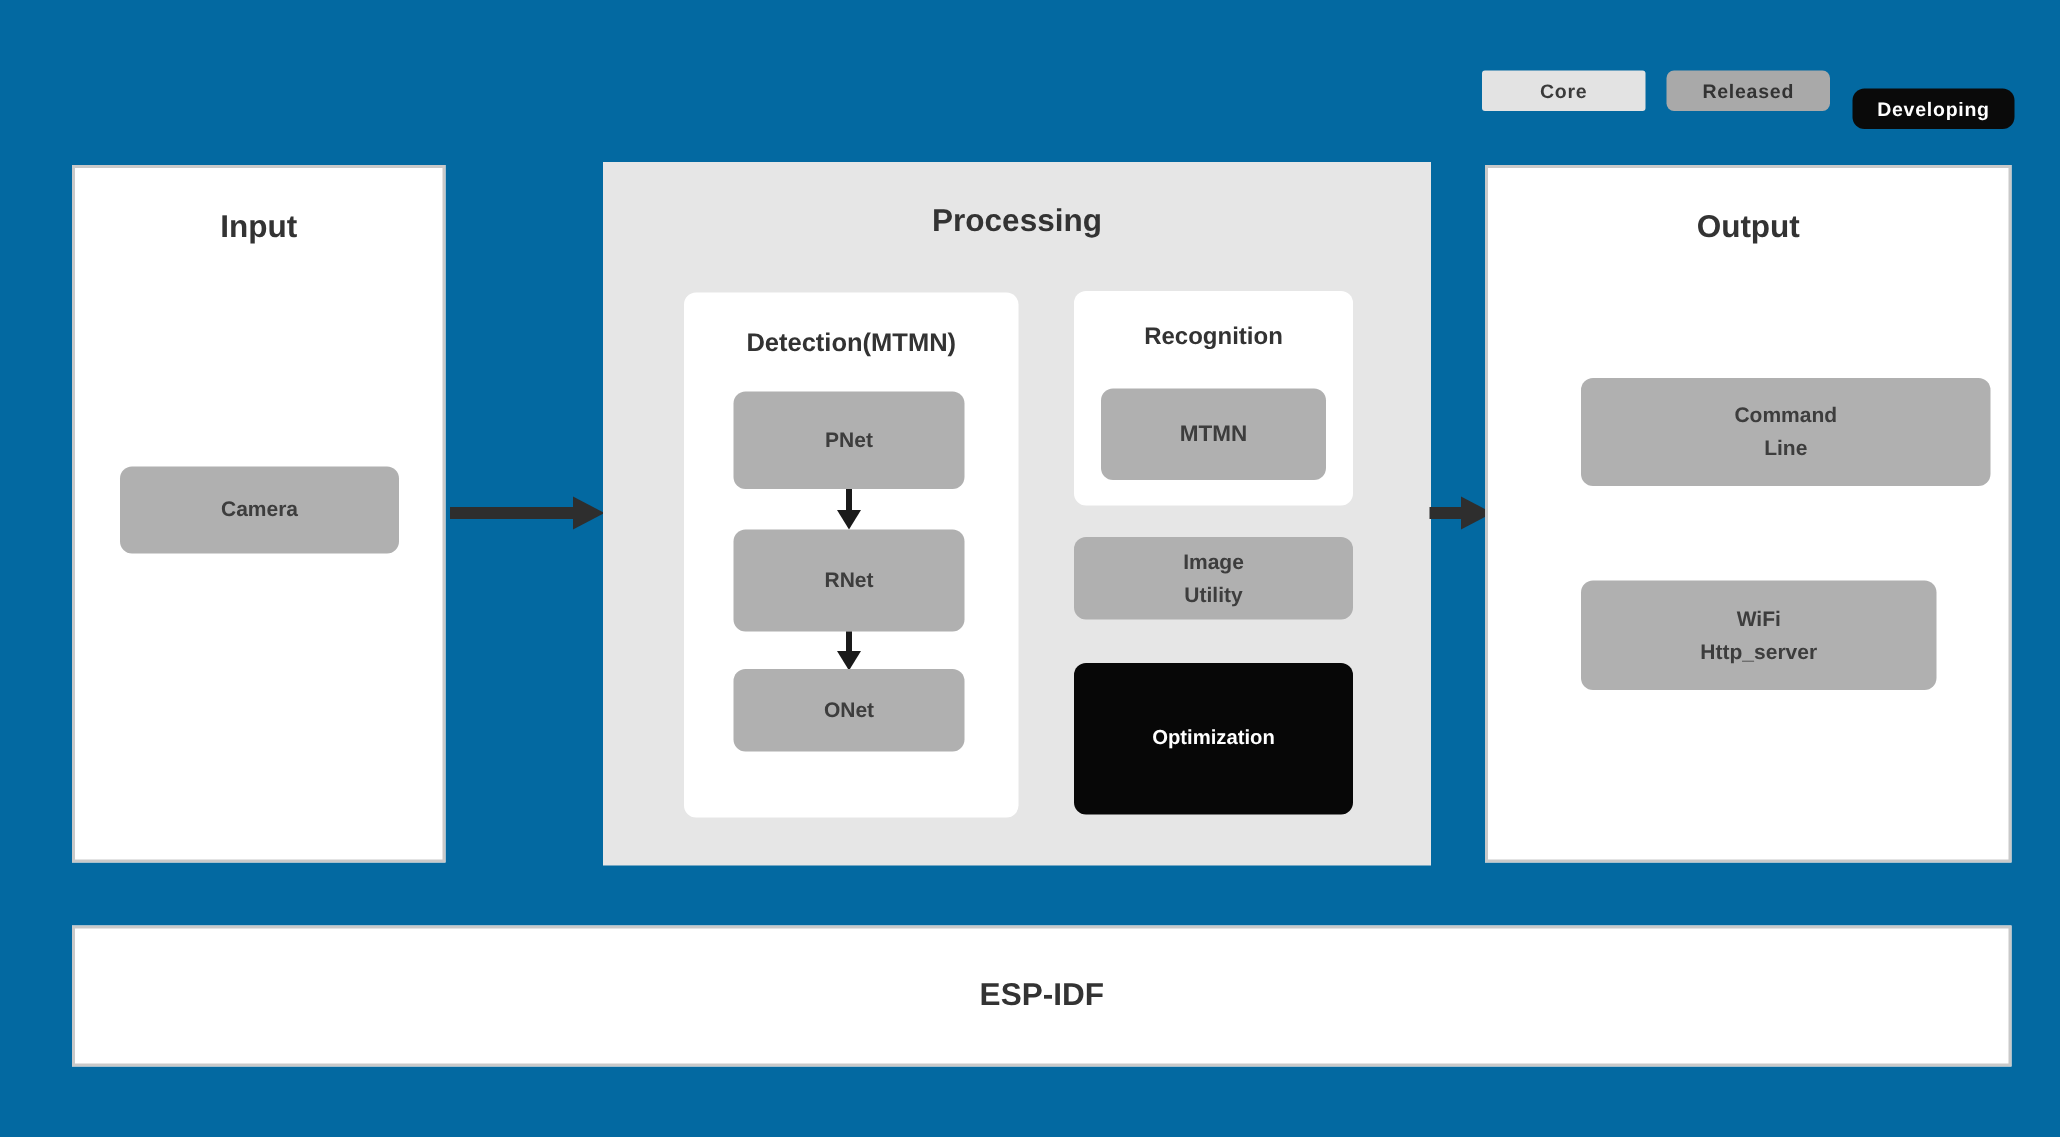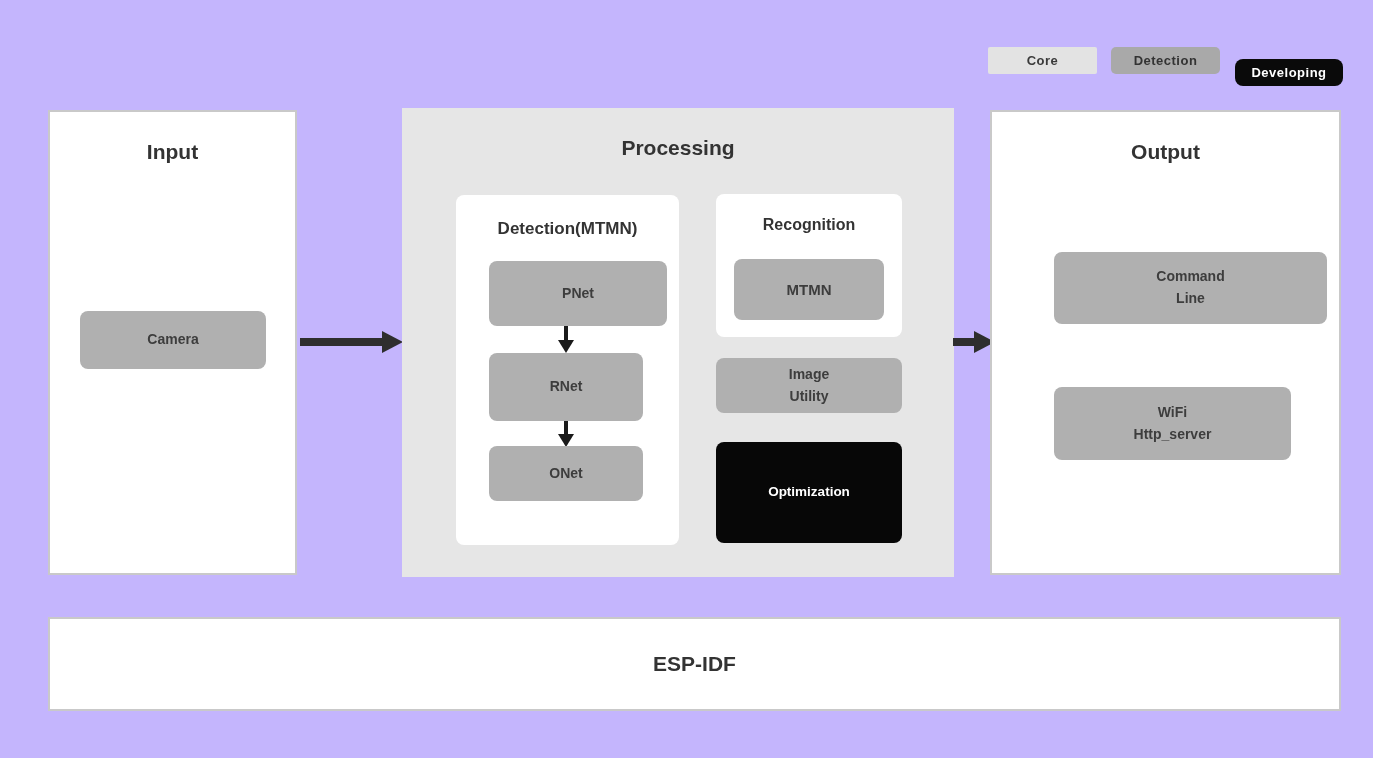--- a/index.html
+++ b/index.html
@@ -1,20 +1,20 @@
 <!DOCTYPE html>
 <html><head>
 <meta charset="utf-8">
 <style>
   html, body { margin: 0; padding: 0; background: #ffffff; }
   .canvas {
     position: relative;
     width: 1373px;
     height: 758px;
-    background: #c4b5fd;
+    background: #0369a1;
     font-family: "Liberation Sans", sans-serif;
     color: #3a3a3a;
     overflow: hidden;
   }
   .abs { position: absolute; box-sizing: border-box; }
 
   
   .chip {
     display: flex; align-items: center; justify-content: center;
     font-size: 13px; font-weight: bold; letter-spacing: 0.5px;
@@ -50,21 +50,21 @@
     position: absolute; left: 0; right: 0; text-align: center;
     font-weight: bold; color: #333333;
   }
 
   
   .blk-camera { left: 30px; top: 199px; width: 186px; height: 58px; }
 
   
   .sub-detection { left: 54px; top: 87px; width: 223px; height: 350px; }
   .sub-detection .subpanel-title { top: 24px; font-size: 17px; }
-  .blk-pnet { left: 33px; top: 66px;  width: 178px; height: 65px; }
+  .blk-pnet { left: 33px; top: 66px;  width: 154px; height: 65px; }
   .blk-rnet { left: 33px; top: 158px; width: 154px; height: 68px; }
   .blk-onet { left: 33px; top: 251px; width: 154px; height: 55px; }
 
   .sub-recognition { left: 314px; top: 86px; width: 186px; height: 143px; }
   .sub-recognition .subpanel-title { top: 22px; font-size: 16px; }
   .blk-frmn { left: 18px; top: 65px; width: 150px; height: 61px; font-size: 15px; }
 
   .blk-imgutil { left: 314px; top: 250px; width: 186px; height: 55px; }
   .blk-optim   { left: 314px; top: 334px; width: 186px; height: 101px; }
 
@@ -102,21 +102,21 @@
 </head>
 <body>
 
 <div class="canvas">
 
   <div>
     <div class="abs chip chip-core">
       <span>Core</span>
     </div>
     <div class="abs chip chip-released">
-      <span>Detection</span>
+      <span>Released</span>
     </div>
     <div class="abs chip chip-developing">
       <span>Developing</span>
     </div>
   </div>
 
   <div class="abs panel-outline panel-input">
     <div class="panel-title title-top">Input</div>
     <div class="block blk-camera">
       <span>Camera</span>

